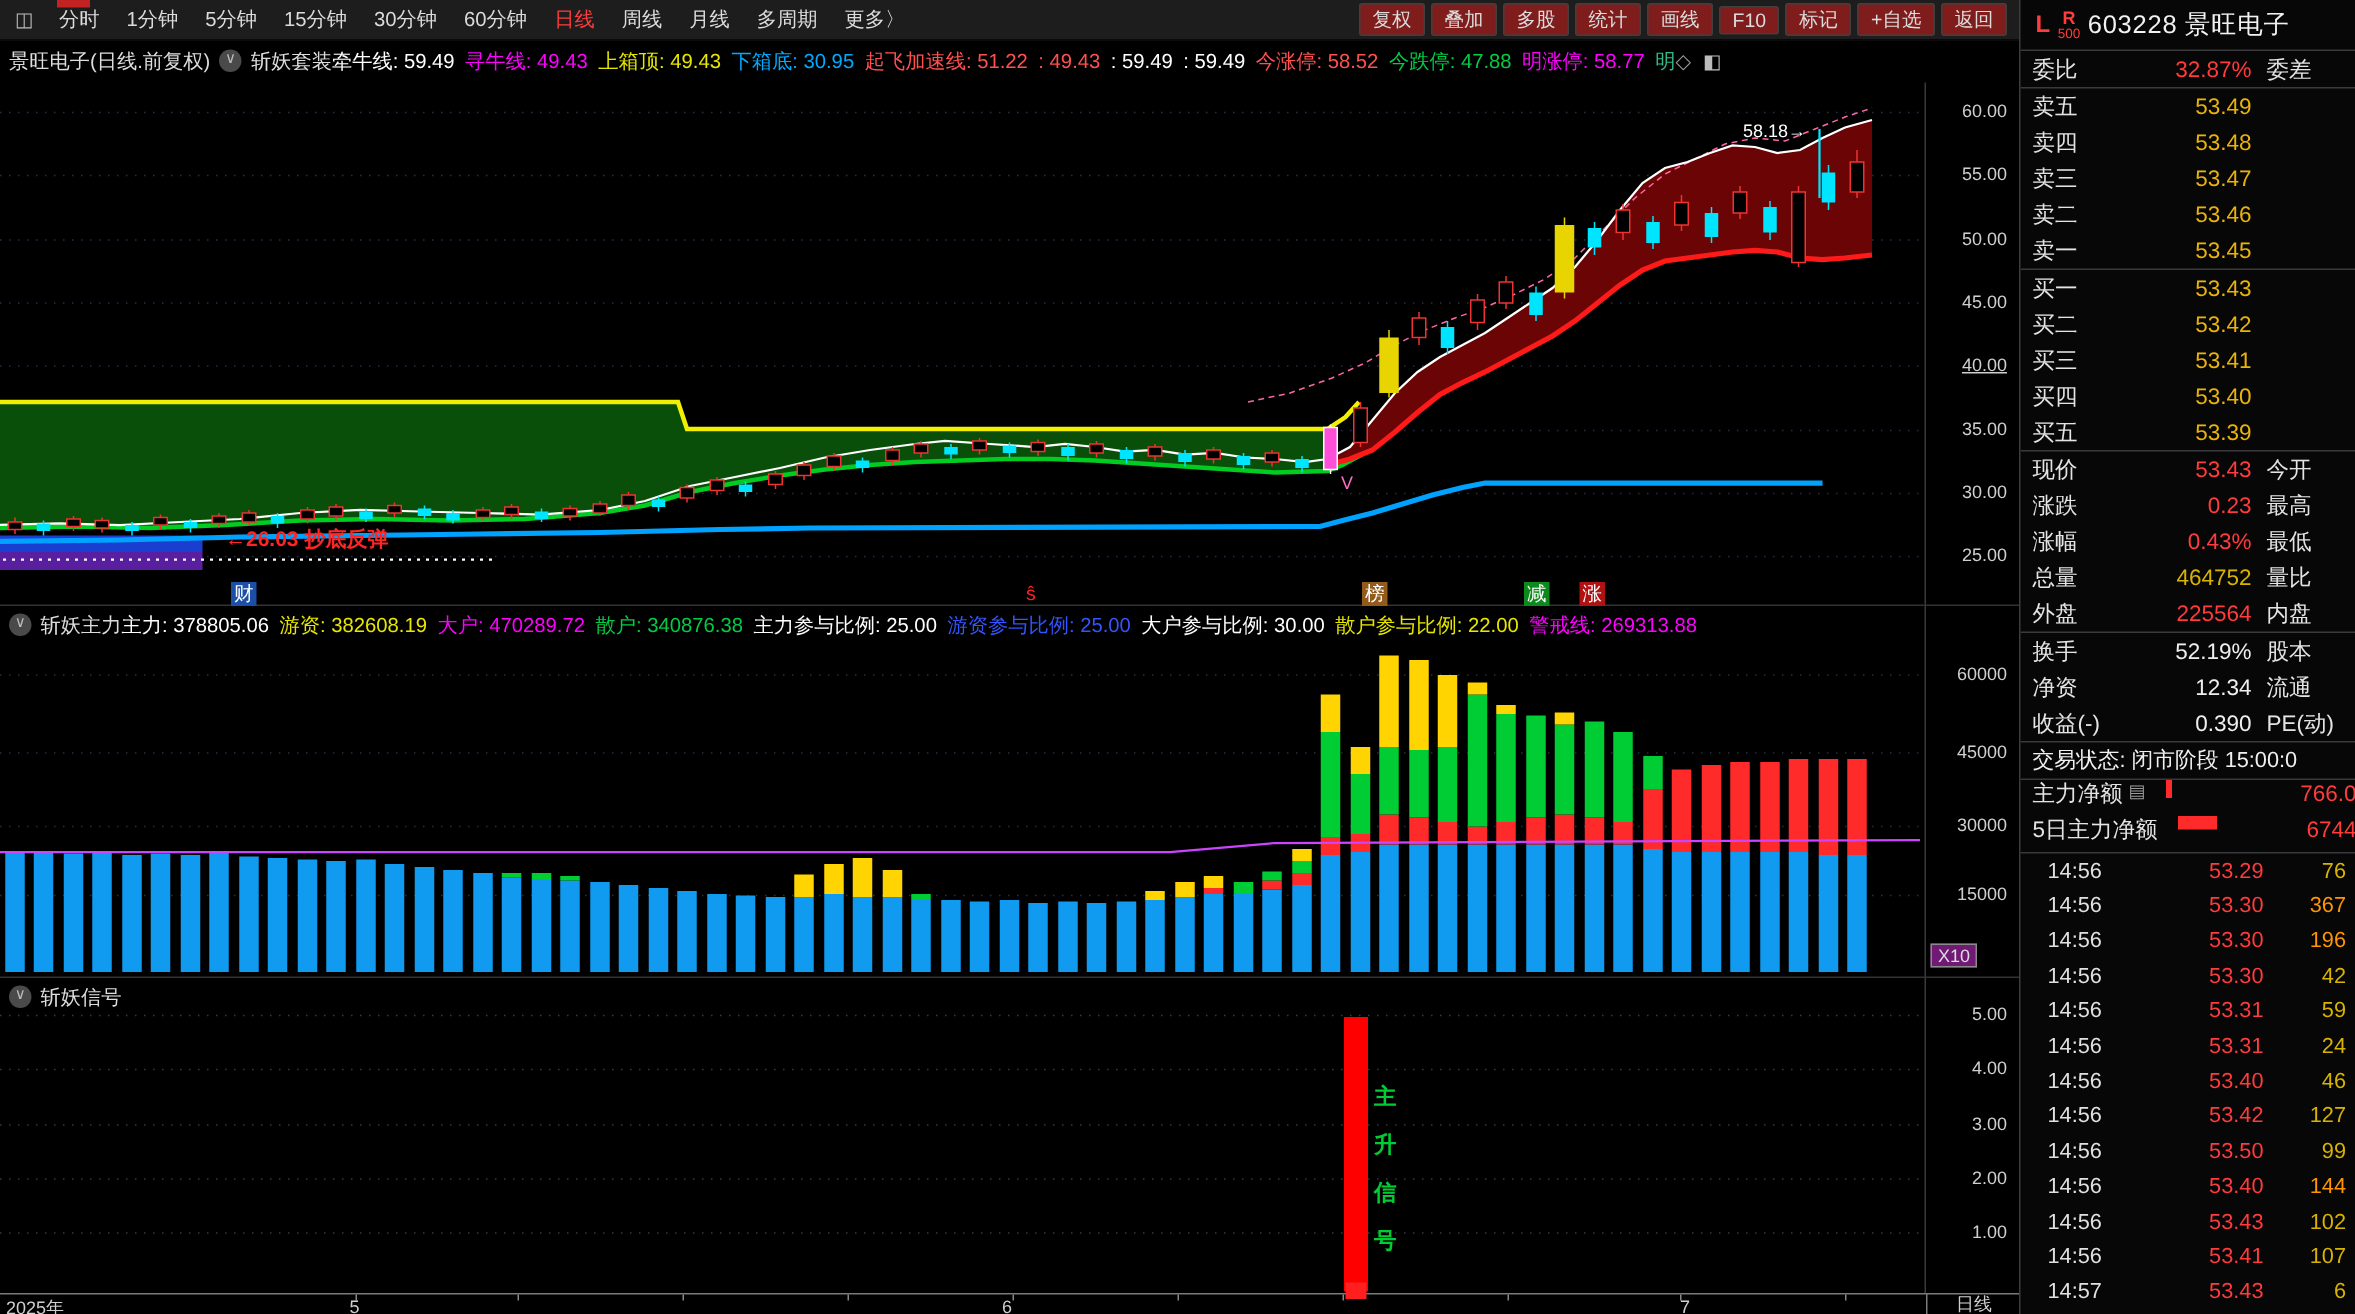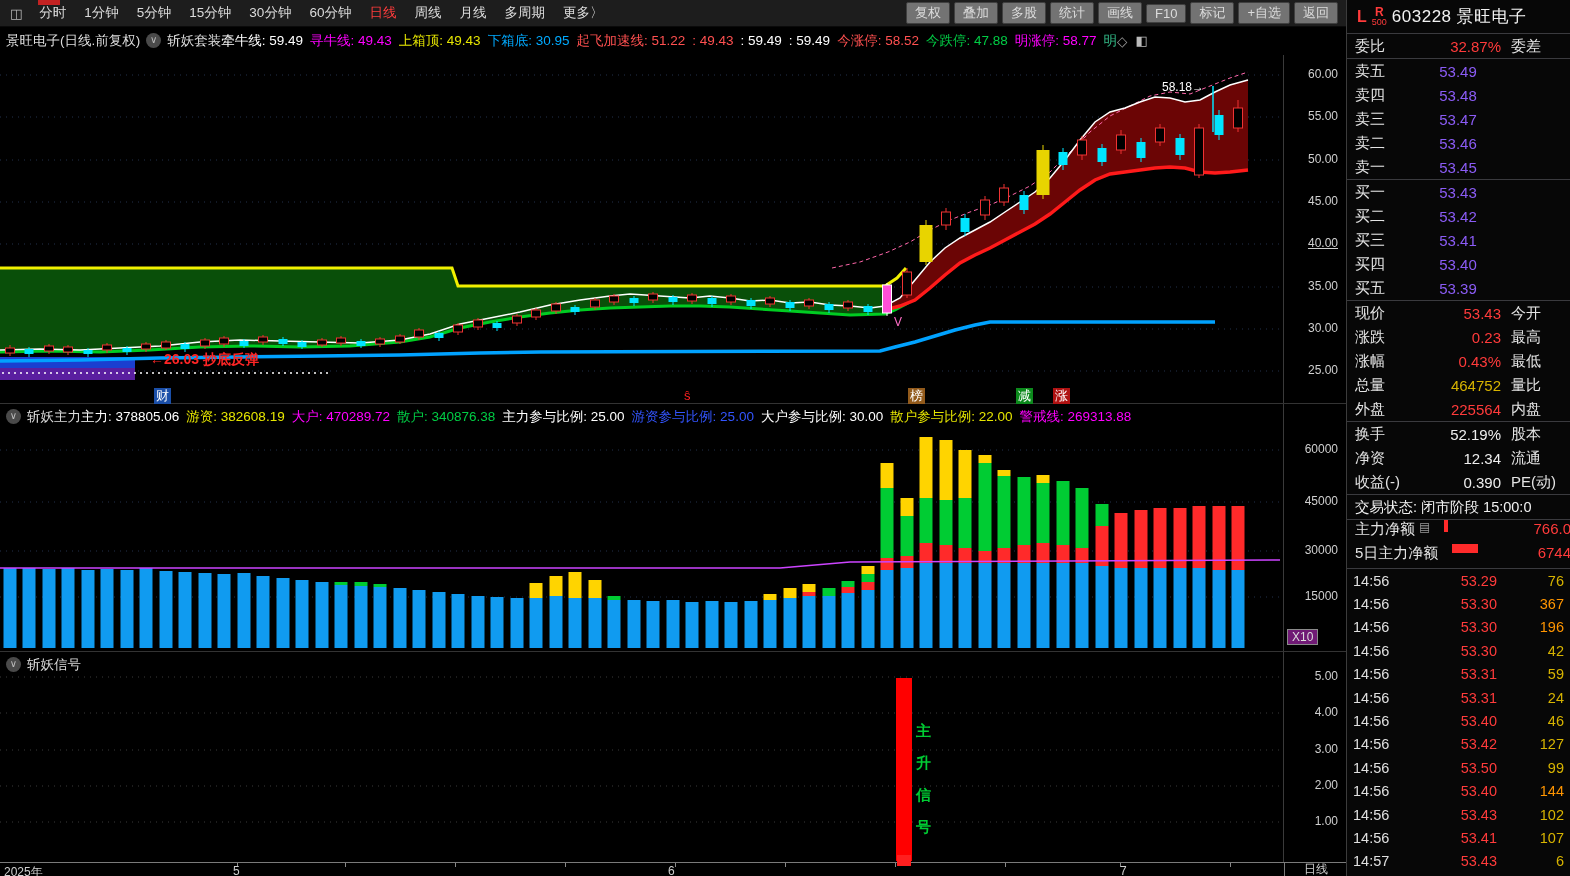--- a/index.html
+++ b/index.html
@@ -6,21 +6,21 @@
   body{width:1570px;height:876px;overflow:hidden;font-family:"Liberation Sans","DejaVu Sans",sans-serif;position:relative;}
   #app{position:absolute;left:0;top:0;width:1570px;height:876px;background:#000;}
 
   
   .topbar{position:absolute;left:0;top:0;width:1346px;height:27px;background:#1d1d1d;display:flex;align-items:center;box-sizing:border-box;border-bottom:1px solid #0a0a0a;}
   .win-ico{color:#b8b8b8;font-size:13px;margin:0 8px 0 10px;}
   .tabs{display:flex;align-items:center;}
   .tab{color:#dcdcdc;font-size:13.5px;padding:0 9px;white-space:nowrap;}
   .tab.active{color:#ff3c3c;}
   .tb-right{margin-left:auto;display:flex;align-items:center;padding-right:6px;}
-  .tbtn{color:#dcdcdc;font-size:13px;background:#737373;border:1px solid #404040;border-radius:2px;padding:1px 8px;margin:0 2px;white-space:nowrap;}
+  .tbtn{color:#dcdcdc;font-size:13px;background:#7f1d1d;border:1px solid #404040;border-radius:2px;padding:1px 8px;margin:0 2px;white-space:nowrap;}
   .red-frag{position:absolute;left:38px;top:0;width:22px;height:5px;background:#c32222;}
 
   
   .ind-row{position:absolute;left:0;width:1283px;height:25px;display:flex;align-items:center;font-size:13.5px;color:#ddd;white-space:nowrap;overflow:hidden;background:#000;}
   .ind-row .circ{display:inline-block;width:15px;height:15px;border-radius:50%;background:#4a4a4a;color:#bbb;font-size:10px;line-height:14px;text-align:center;margin:0 6px;flex:none;}
   .fld{margin-right:7px;}
   .panel-ico{color:#bbb;margin-left:8px;font-size:13px;}
 
   
   .pane{position:absolute;left:0;}
@@ -49,27 +49,27 @@
   .rp-name .L{color:#ff3b3b;font-weight:bold;font-size:16px;}
   .rp-name .Rw{display:flex;flex-direction:column;align-items:center;line-height:0.9;color:#ff3b3b;}
   .rp-name .Rw .r1{font-size:12px;font-weight:bold;}
   .rp-name .Rw .r2{font-size:9px;}
   .rp-name .nm{color:#f2f2f2;font-size:17px;letter-spacing:0.5px;}
   .row{display:grid;grid-template-columns:60px 86px 1fr;align-items:center;height:24px;padding-left:8px;}
   .row .lab{color:#e4e4e4;}
   .row .val{text-align:right;}
   .row .lab2{padding-left:10px;color:#e4e4e4;}
   .c-red{color:#ff3b3b;} .c-yel{color:#d8b400;} .c-wht{color:#eeeeee;} .c-org{color:#ff9500;}
-  .lv .val{color:#8b5cf6;text-align:center;}
+  .lv .val{color:#eab308;}
   .status{height:24px;line-height:24px;padding-left:8px;font-size:14.5px;color:#f0f0f0;white-space:nowrap;}
   .zl{display:flex;align-items:flex-start;height:24px;padding-left:8px;white-space:nowrap;}
   .zl .ic{color:#9a9a9a;font-size:12px;margin-left:4px;}
   .zl .minibar{background:#ff2a2a;display:inline-block;margin-left:14px;}
   .zl .zv{margin-left:auto;color:#ff3b3b;margin-right:-16px;}
-  .trow{display:grid;grid-template-columns:60px 84px 1fr;align-items:center;height:23.4px;padding:0 6px;font-size:14.5px;}
+  .trow{display:grid;grid-template-columns:60px 84px 1fr;align-items:center;height:23.4px;padding:0 6px;font-size:14.5px;margin-left:12px;}
   .trow .tt{color:#e0e0e0;} .trow .tp{text-align:right;color:#ff3b3b;} .trow .tv{text-align:right;}
 </style>
 </head>
 <body>
 
 <div id="app">
 
   <div class="topbar">
     <span class="win-ico">◫</span>
     <div class="tabs">

